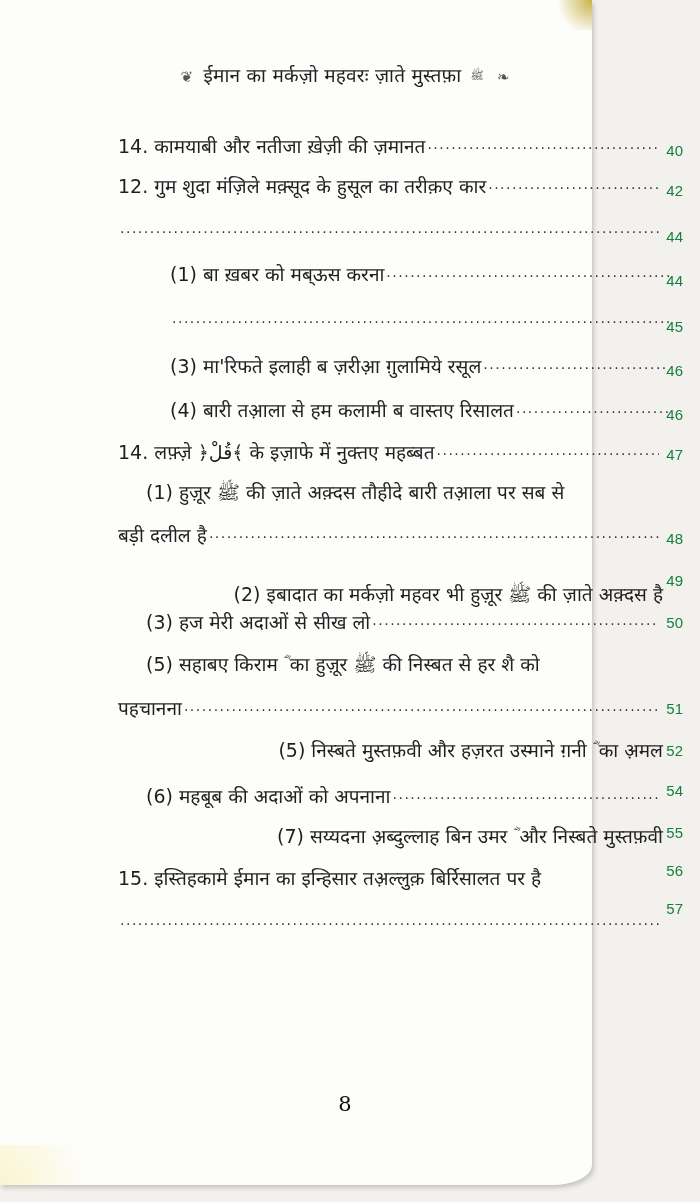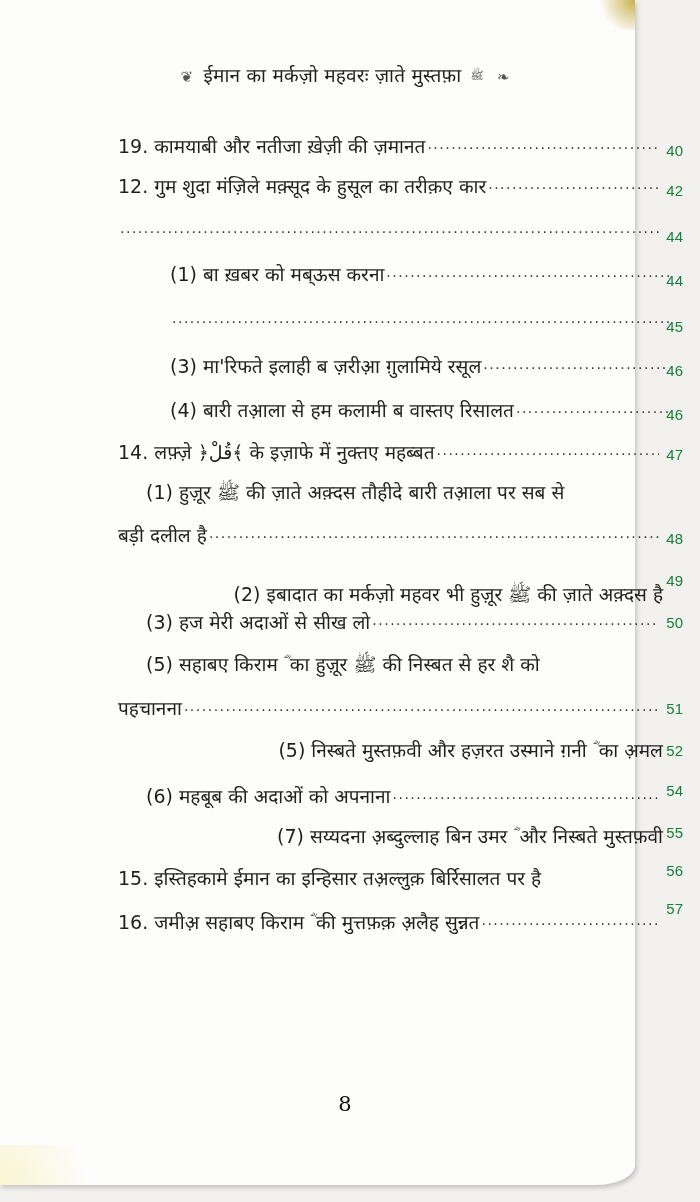--- a/index.html
+++ b/index.html
@@ -9,21 +9,20 @@
     font-family: "DejaVu Sans", "Liberation Sans", sans-serif;
     color: #1e1e1e;
     position: relative;
   }
   .page {
     position: absolute; left: 0; top: 0;
     width: 592px; height: 1185px;
     background: #fdfdfb;
     border-bottom-right-radius: 40px 20px;
     box-shadow: 2px 3px 4px rgba(120,120,120,0.35);
-    padding-left: 43px;
   }
   .tint { position: absolute; right: 0; top: 0; width: 40px; height: 30px;
     background: radial-gradient(circle at 100% 0, #c9b24a 0, rgba(201,178,74,0) 70%); }
   .tint-bl { position: absolute; left: 0; bottom: 0; width: 120px; height: 40px;
     background: radial-gradient(circle at 0 100%, #faf4cf 0, rgba(250,244,207,0) 70%); }
   .header {
     position: absolute; top: 62px; left: 0; width: 690px;
     text-align: center; font-size: 19px; letter-spacing: 0.2px;
   }
   .orn { color: #555; font-family: "DejaVu Serif", serif; font-size: 15px; margin: 0 4px; }
@@ -62,21 +61,21 @@
   <div class="header">
     <span class="orn">❦</span>
     <span>ईमान का मर्कज़ो महवरः ज़ाते मुस्तफ़ा</span>
     <span class="salla">ﷺ</span>
     <span class="orn">❧</span>
   </div>
 
   <div class="toc">
 
     <div class="row" style="top:0px">
-      <span class="label">19. कामयाबी और नतीजा ख़ेज़ी की ज़मानत</span>
+      <span class="label">14. कामयाबी और नतीजा ख़ेज़ी की ज़मानत</span>
       <span class="dots">......................................................................................................</span>
     </div>
     <span class="pg" style="top:10px; left:535px">40</span>
 
     <div class="row" style="top:40px">
       <span class="label">12. गुम शुदा मंज़िले मक़्सूद के हुसूल का तरीक़ए कार</span>
       <span class="dots">......................................................................................................</span>
     </div>
     <span class="pg" style="top:50px; left:535px">42</span>
 
@@ -154,20 +153,19 @@
       <span class="label">(7) सय्यदना अ़ब्दुल्लाह बिन उमर ؓ और निस्बते मुस्तफ़वी</span>
     </div>
     <span class="pg" style="top:692px; left:535px">55</span>
 
     <div class="row" style="top:734px">
       <span class="label">15. इस्तिहकामे ईमान का इन्हिसार तअ़ल्लुक़ बिर्रिसालत पर है</span>
     </div>
     <span class="pg" style="top:730px; left:535px">56</span>
 
     <div class="row" style="top:776px">
-      <span class="label">16. जमीअ़ सहाबए किराम ؓ की मुत्तफ़क़ अ़लैह सुन्नत</span>
       <span class="dots">......................................................................................................</span>
     </div>
     <span class="pg" style="top:768px; left:535px">57</span>
   </div>
 
   <div class="footer">8</div>
 </div>
 
 </body></html>

